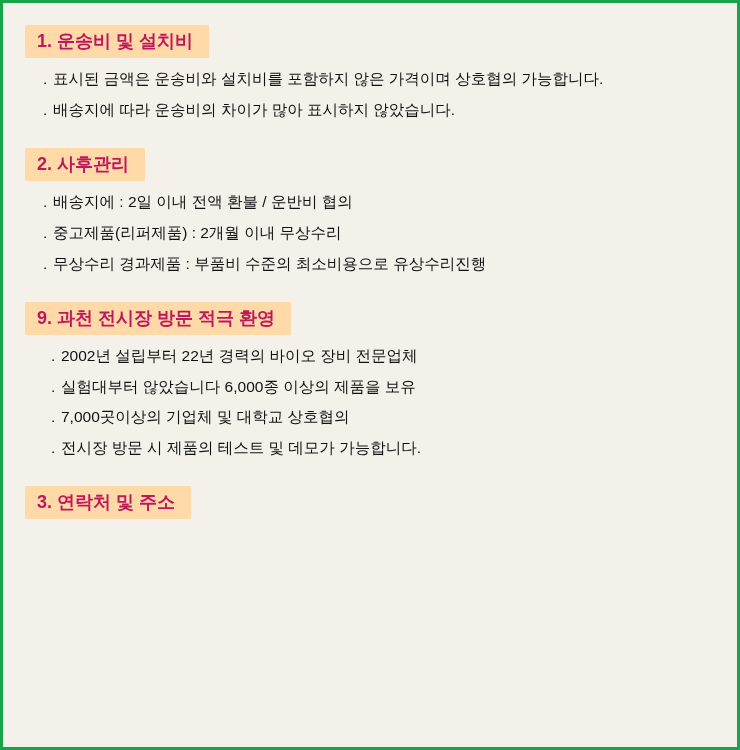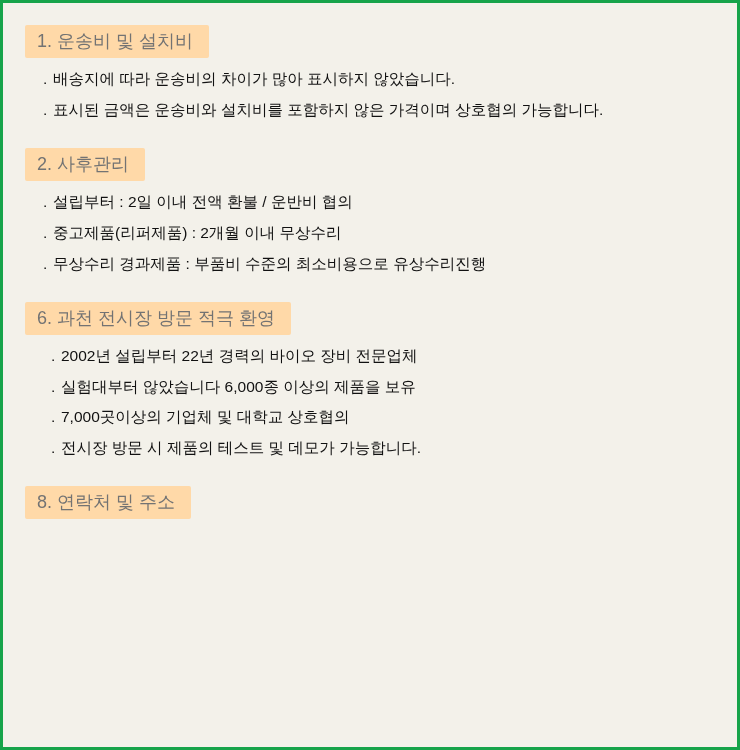--- a/index.html
+++ b/index.html
@@ -22,23 +22,23 @@
   }
   .section {
     margin-bottom: 22px;
   }
   .section:last-child {
     margin-bottom: 0;
   }
   .sec-head {
     display: inline-block;
     background: #ffd9a8;
-    color: #737373;
+    color: #be185d;
     font-size: 18px;
-    font-weight: normal;
+    font-weight: bold;
     line-height: 1;
     padding: 7px 16px 8px 12px;
     margin: 0 0 6px 0;
     border-radius: 2px;
   }
   .items {
     margin: 0;
     padding: 0;
     list-style: none;
   }
@@ -61,41 +61,41 @@
   .sec-4 .item { margin-left: 30px; }
 </style>
 </head>
 <body>
 
 <div class="page">
 
   <div class="section sec-1">
     <div class="sec-head">1. 운송비 및 설치비</div>
     <ul class="items">
+      <li class="item"><span class="dot">.</span><span>표시된 금액은 운송비와 설치비를 포함하지 않은 가격이며 상호협의 가능합니다.</span></li>
       <li class="item"><span class="dot">.</span><span>배송지에 따라 운송비의 차이가 많아 표시하지 않았습니다.</span></li>
-      <li class="item"><span class="dot">.</span><span>표시된 금액은 운송비와 설치비를 포함하지 않은 가격이며 상호협의 가능합니다.</span></li>
     </ul>
   </div>
 
   <div class="section sec-2">
     <div class="sec-head">2. 사후관리</div>
     <ul class="items">
-      <li class="item"><span class="dot">.</span><span>설립부터 : 2일 이내 전액 환불 / 운반비 협의</span></li>
+      <li class="item"><span class="dot">.</span><span>배송지에 : 2일 이내 전액 환불 / 운반비 협의</span></li>
       <li class="item"><span class="dot">.</span><span>중고제품(리퍼제품) : 2개월 이내 무상수리</span></li>
       <li class="item"><span class="dot">.</span><span>무상수리 경과제품 : 부품비 수준의 최소비용으로 유상수리진행</span></li>
     </ul>
   </div>
 
   <div class="section sec-3">
-    <div class="sec-head">6. 과천 전시장 방문 적극 환영</div>
+    <div class="sec-head">9. 과천 전시장 방문 적극 환영</div>
     <ul class="items">
       <li class="item"><span class="dot">.</span><span>2002년 설립부터 22년 경력의 바이오 장비 전문업체</span></li>
       <li class="item"><span class="dot">.</span><span>실험대부터 않았습니다 6,000종 이상의 제품을 보유</span></li>
       <li class="item"><span class="dot">.</span><span>7,000곳이상의 기업체 및 대학교 상호협의</span></li>
       <li class="item"><span class="dot">.</span><span>전시장 방문 시 제품의 테스트 및 데모가 가능합니다.</span></li>
     </ul>
   </div>
 
   <div class="section sec-4">
-    <div class="sec-head">8. 연락처 및 주소</div>
+    <div class="sec-head">3. 연락처 및 주소</div>
   </div>
 
 </div>
 
 </body></html>

